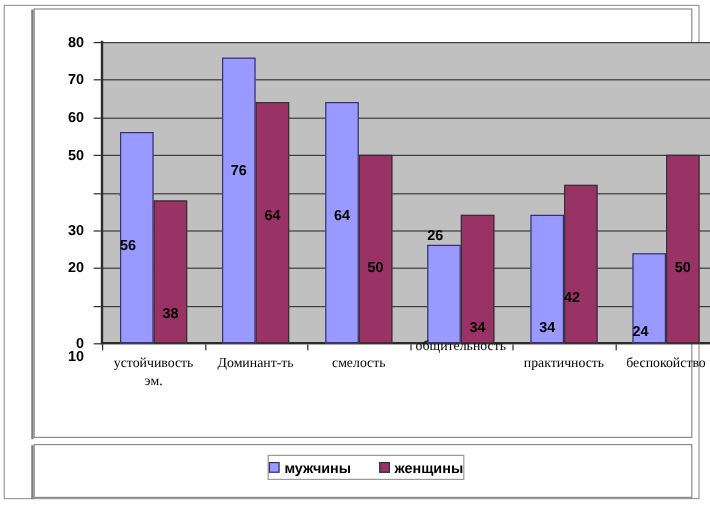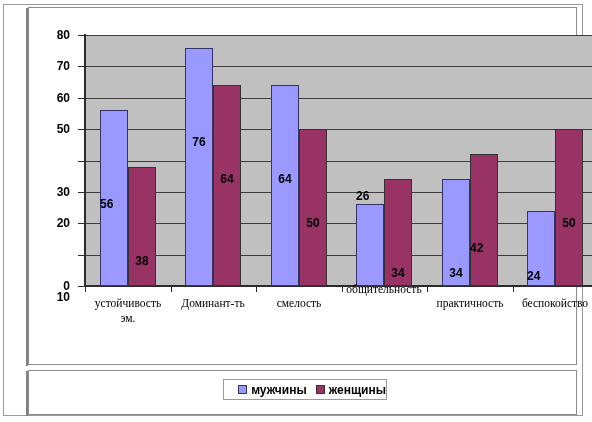--- a/index.html
+++ b/index.html
@@ -46,21 +46,21 @@
 
   .bar-value{position:absolute;font-size:12px;font-weight:bold;color:#000;
              font-family:"Liberation Sans",sans-serif;line-height:12px;white-space:nowrap;}
 
   .cat-label{position:absolute;font-size:11.5px;color:#000;text-align:center;
              font-family:"Liberation Serif",serif;line-height:15px;white-space:normal;}
 
   
   .legend-inner{position:absolute;left:194px;top:8px;width:164px;height:21px;
                 border:1px solid #9a9a9a;background:#fff;box-sizing:border-box;
-                display:flex;align-items:center;justify-content:flex-end;gap:9px;}
+                display:flex;align-items:center;justify-content:space-between;gap:9px;}
   .leg-item{display:flex;align-items:center;gap:4px;}
   .swatch{width:9px;height:9px;box-sizing:border-box;display:inline-block;}
   .swatch.men{background:#9999ff;border:1px solid #333366;}
   .swatch.women{background:#993366;border:1px solid #333333;}
   .leg-text{font-size:12px;font-weight:bold;color:#000;
             font-family:"Liberation Sans",sans-serif;line-height:12px;}
 </style>
 </head>
 <body>
 

